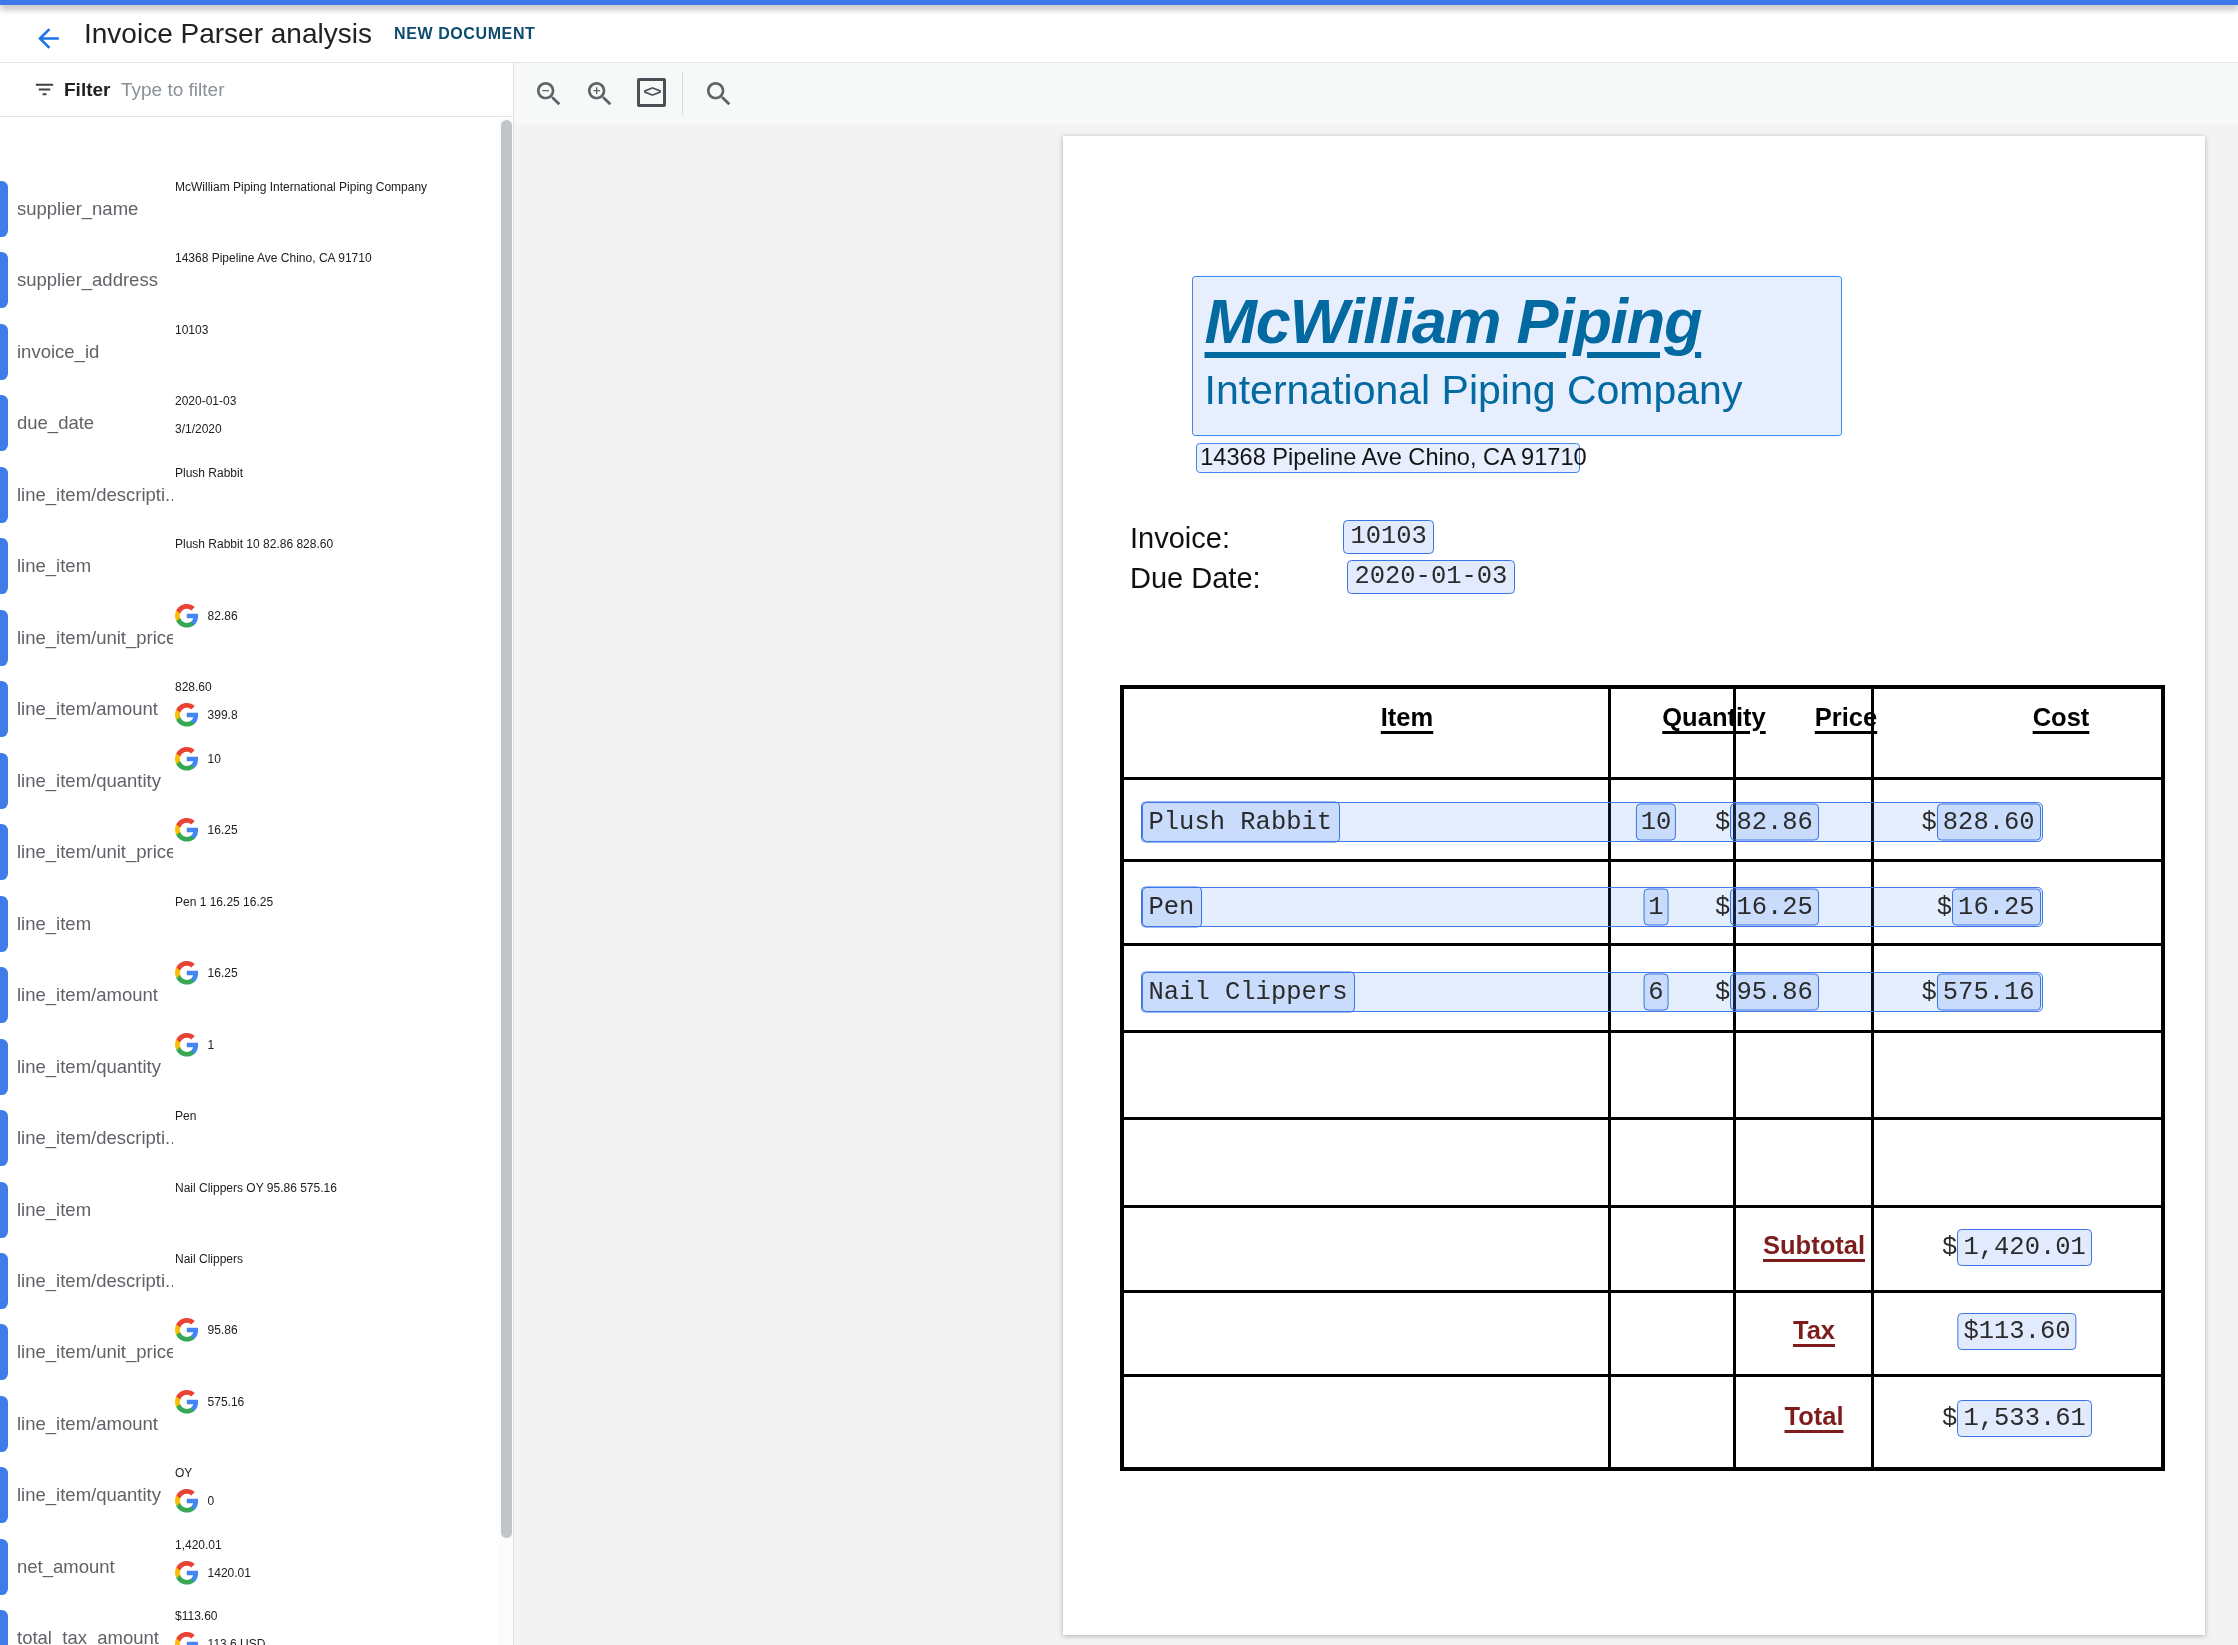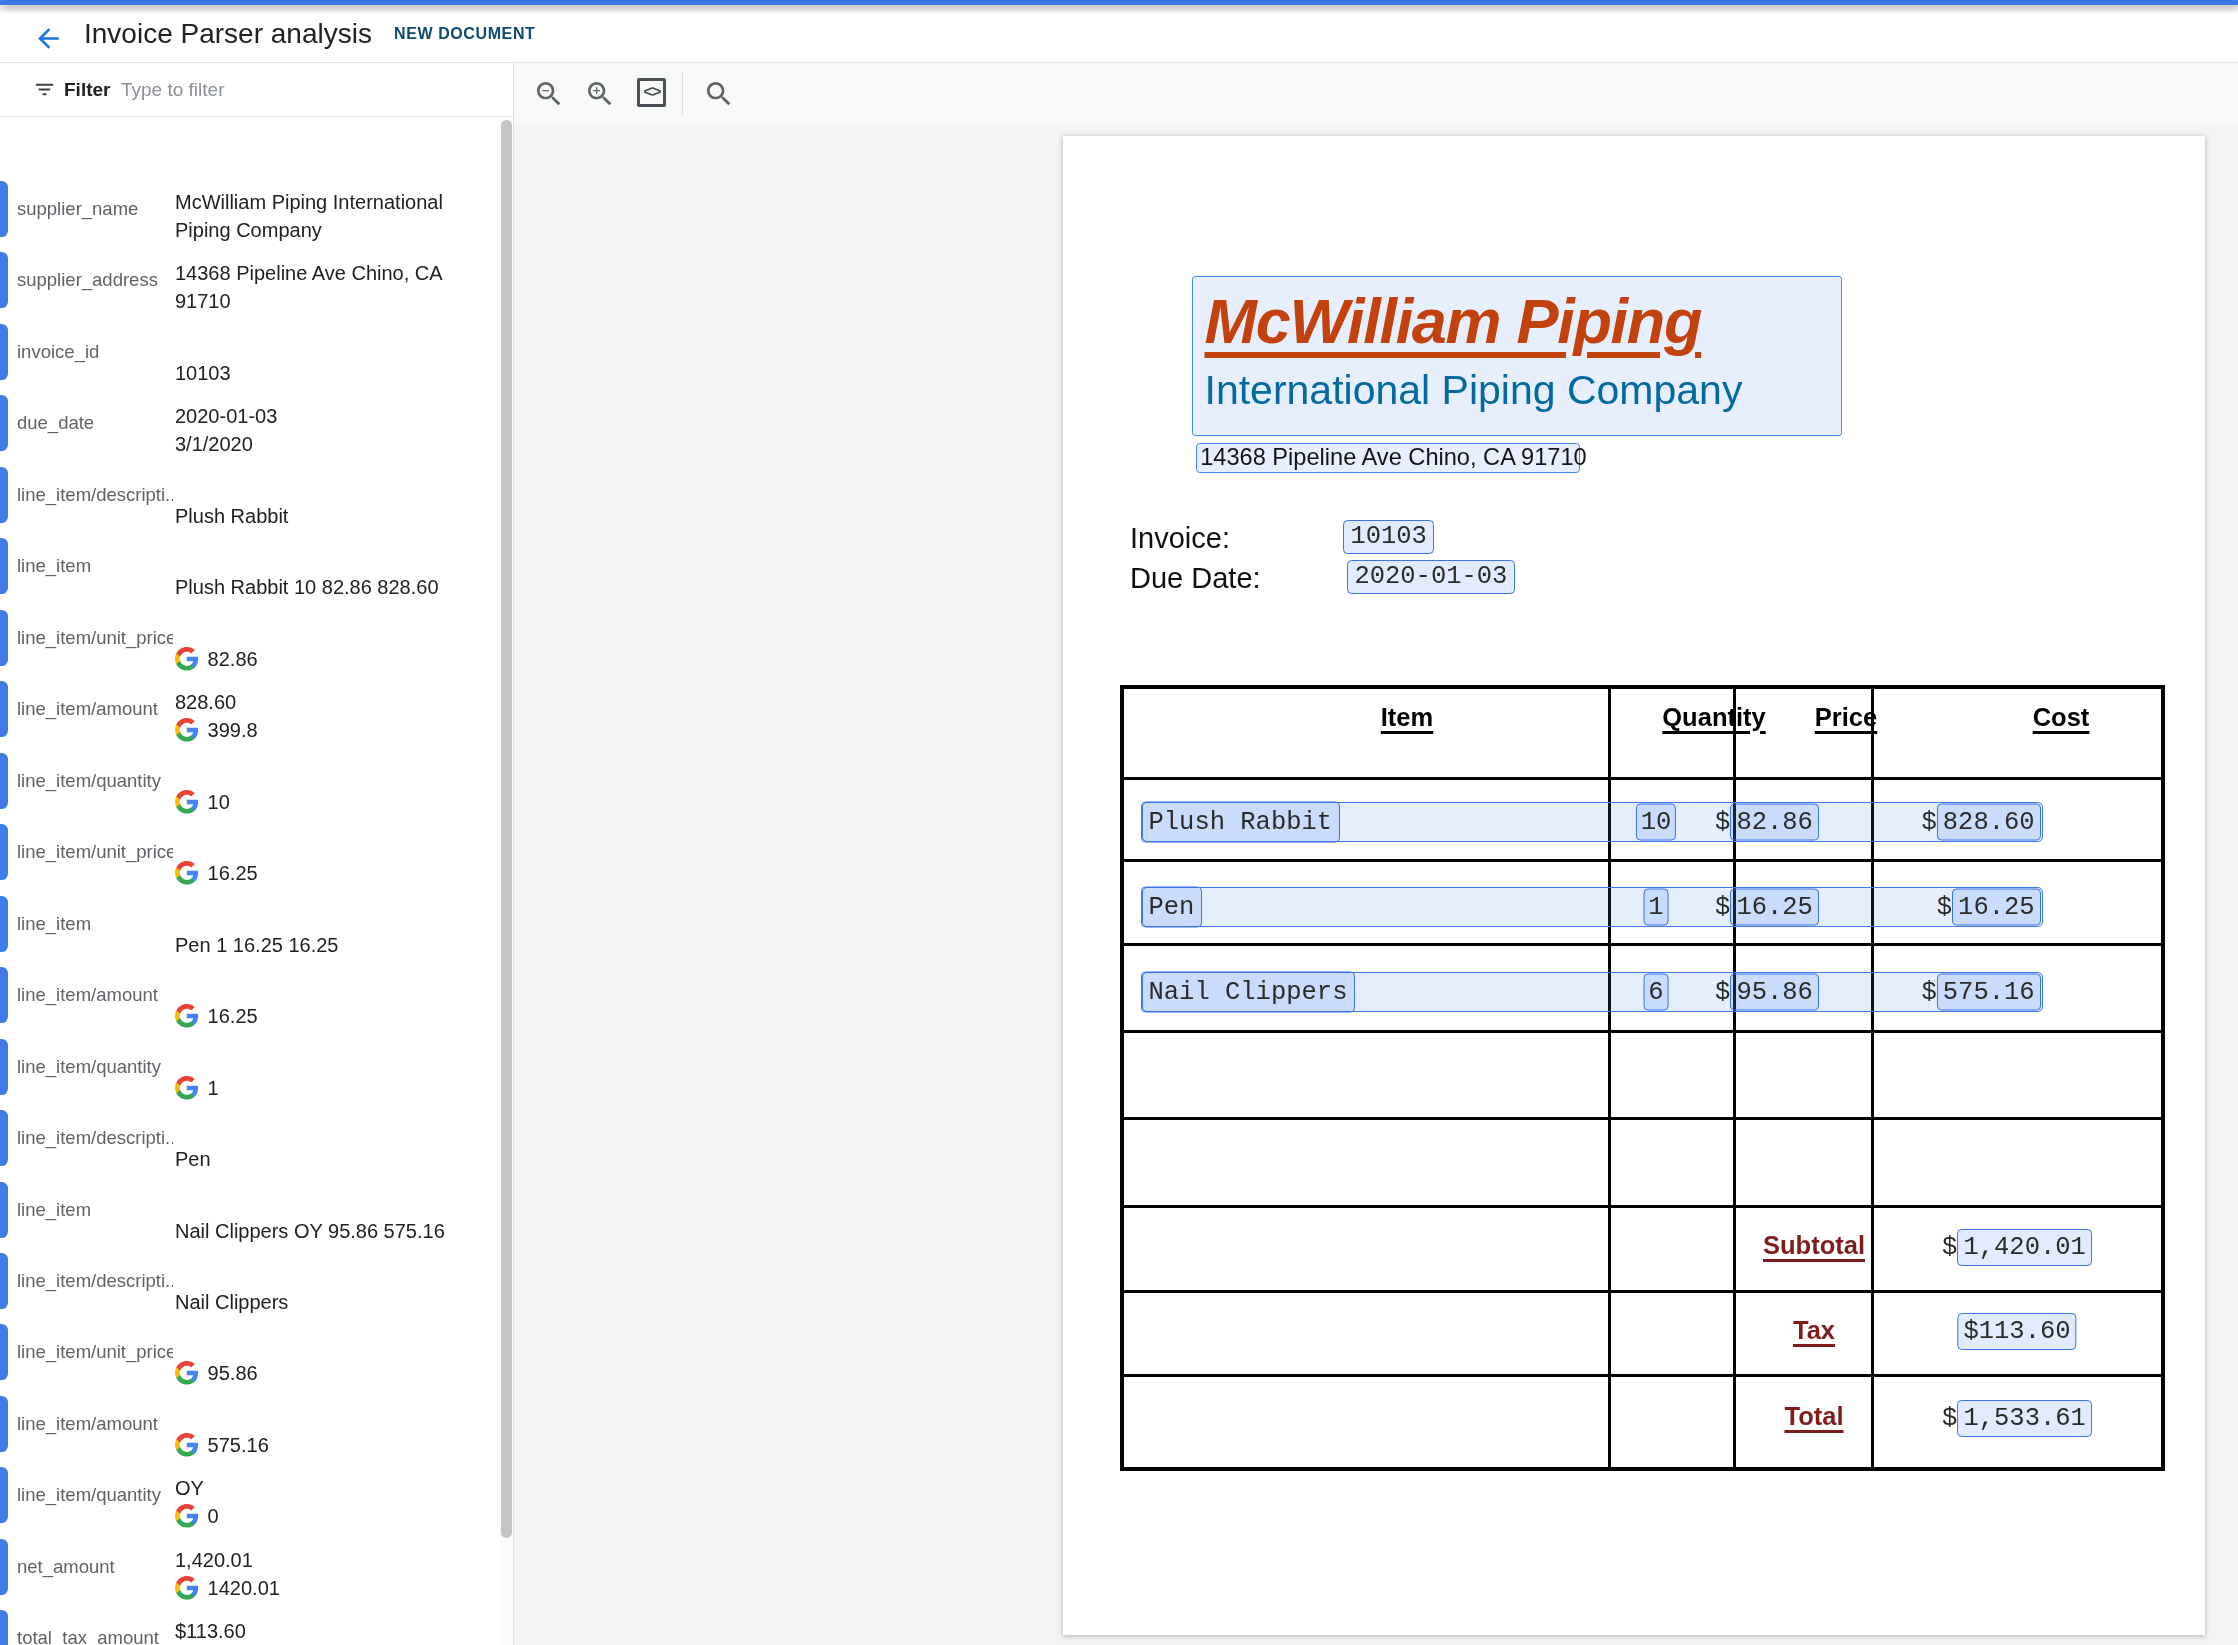--- a/index.html
+++ b/index.html
@@ -29,21 +29,21 @@
   .filter-input { position:absolute; left:121px; top:9px; width:345px; height:36px; border:none; outline:none;
                   font-size:19px; color:#202124; font-family:"Liberation Sans","DejaVu Sans",sans-serif; }
   .filter-input::placeholder { color:#8a9097; }
   .field-list { position:absolute; left:0; top:55px; width:499px; height:1528px; overflow:hidden; }
   .field-row { position:absolute; left:0; width:499px; height:71px; cursor:pointer; }
   .accent { position:absolute; left:0; top:7.7px; width:7.7px; height:56px; background:#3f7ce8;
             border-radius:0 6.4px 6.4px 0; }
   .f-label { position:absolute; left:17px; top:0; width:156px; height:71px; display:flex; align-items:center;
              font-size:18.5px; color:#5f6368; white-space:nowrap; overflow:hidden; }
   .f-value { position:absolute; left:175px; top:0; width:322px; height:71px; display:flex;
-             flex-direction:column; justify-content:flex-end; font-size:20px; color:#202124; line-height:28px; }
+             flex-direction:column; justify-content:flex-start; font-size:12px; color:#202124; line-height:28px; }
   .f-line { display:flex; align-items:center; gap:9px; }
   .g-icon { width:23.6px; height:23.6px; flex:0 0 23.6px; }
   .scroll-track { position:absolute; left:499px; top:55px; width:14px; height:1528px; background:#fbfbfb; }
   .scroll-thumb { position:absolute; left:501px; top:57px; width:11px; height:1418px; background:#c2c5c8;
                   border-radius:5.7px; cursor:pointer; }
 
   
   .viewer-toolbar { position:absolute; left:514px; top:63px; width:1724px; height:62px; background:#f7f8f8;
                     border-bottom:1.3px solid #e0e1e1; }
   .tool-btn { position:absolute; top:15.3px; width:32px; height:32px; cursor:pointer; color:#5f6368; }
@@ -53,21 +53,21 @@
              font-family:"Liberation Mono","DejaVu Sans Mono",monospace; font-size:17px; font-weight:700;
              color:#4a5056; letter-spacing:-1.9px; }
 
   
   .doc-area { position:absolute; left:514px; top:124px; width:1724px; height:1521px; background:#f3f3f4; }
   .page { position:absolute; left:549px; top:11.5px; width:1142px; height:1499px; background:#fff;
           box-shadow:0 1.3px 5.1px rgba(0,0,0,.28); }
 
   .hl { background:rgba(66,133,244,.13); border:1.9px solid #4285f4; border-radius:3.2px; }
   .company-box { position:absolute; left:129px; top:140px; width:650px; height:160px; padding:3.8px 0 0 11.5px; cursor:pointer; }
-  .company-title { font-size:63px; font-weight:700; font-style:italic; color:#c2410c;
+  .company-title { font-size:63px; font-weight:700; font-style:italic; color:#0369a1;
                    text-decoration:underline; text-decoration-thickness:5.7px; text-underline-offset:9px;
                    letter-spacing:-1.3px; line-height:83px; white-space:nowrap; }
   .company-sub { font-size:41px; color:#0369a1; line-height:55px; letter-spacing:0; }
   .addr-box { position:absolute; left:133px; top:307px; width:384px; height:30px; display:flex; align-items:center;
               padding-left:3.2px; font-size:23.6px; color:#141414; border-radius:3.8px; cursor:pointer; white-space:nowrap; }
 
   .inv-label { position:absolute; width:204px; text-align:left; font-size:29px; color:#101010; }
   .vbox { display:inline-flex; align-items:center; justify-content:center;
           background:rgba(66,133,244,.16); border:1.9px solid #3b73e8; border-radius:4.5px;
           font-family:"Liberation Mono","DejaVu Sans Mono",monospace; color:#2b2b2b; cursor:pointer; }

